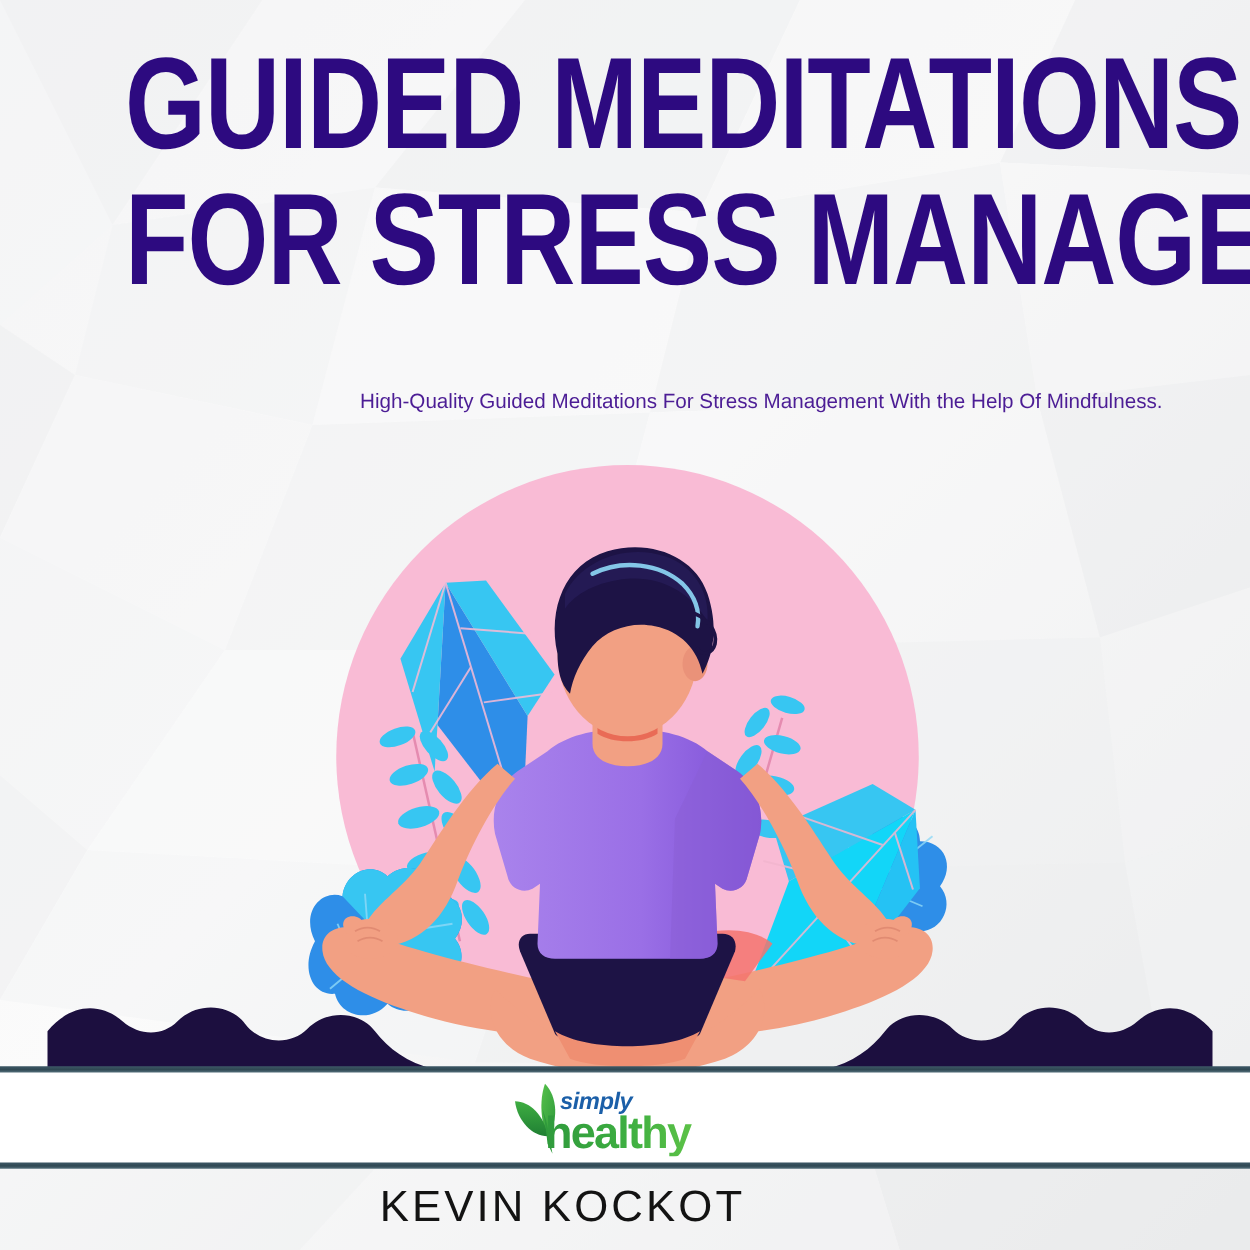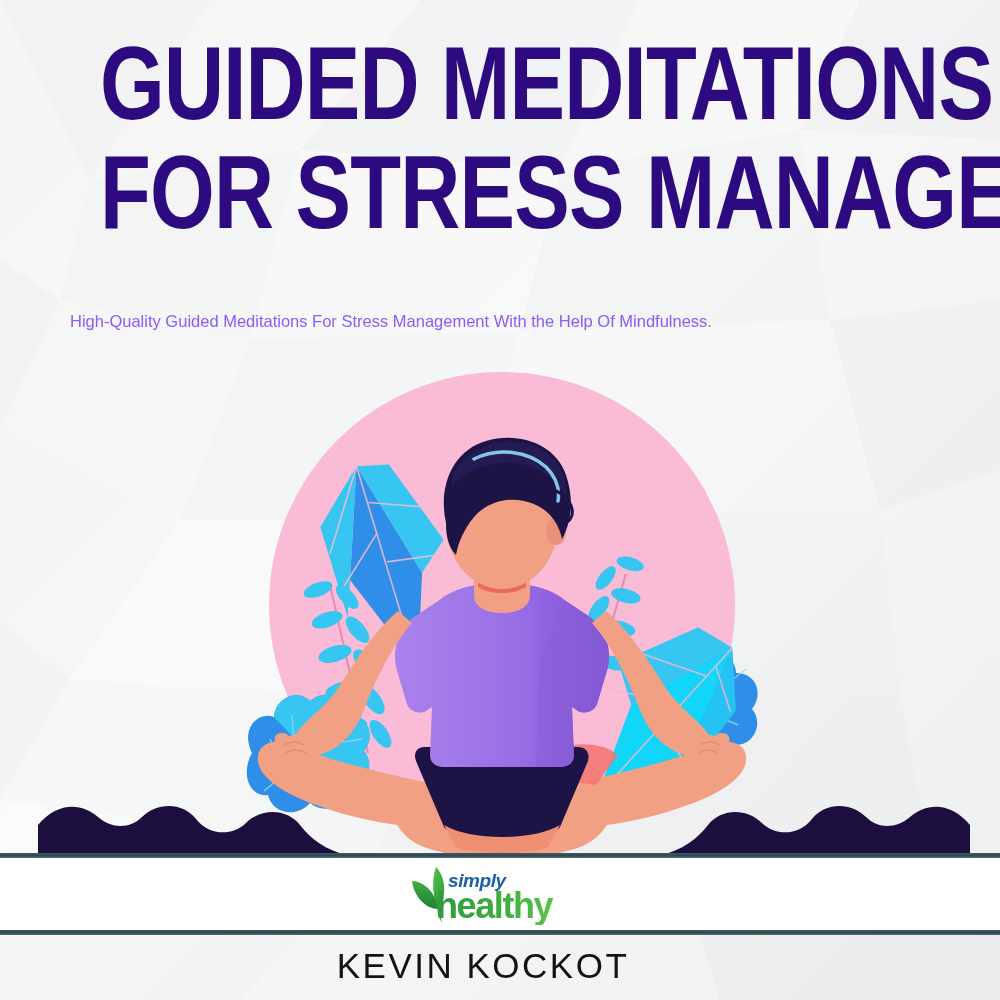--- a/index.html
+++ b/index.html
@@ -59,22 +59,22 @@
     margin-top: 10px;
   }
 
   
   .subtitle {
     position: absolute;
     left: 50%;
     transform: translateX(-50%);
     top: 310px;
     width: 860px;
-    text-align: left;
-    color: #8b5cf6;
+    text-align: right;
+    color: #4c1d95;
     font-size: 16.5px;
     line-height: 1.45;
     z-index: 6;
   }
   .subtitle-line { display: block; }
 
   
   .illustration {
     position: absolute;
     left: 0;
@@ -121,21 +121,20 @@
     position: absolute;
     left: 0;
     top: 946px;
     width: 900px;
     text-align: center;
     color: #131313;
     font-size: 35px;
     letter-spacing: 2.5px;
     font-weight: normal;
     z-index: 6;
-    padding-left: 33px;
   }
 </style>
 </head>
 <body>
 
 <div class="cover">
 
   <svg class="bg-poly" viewBox="0 0 1000 1000" preserveAspectRatio="none">
     <defs>
       <linearGradient id="bgg" x1="0" y1="0" x2="1" y2="1">

